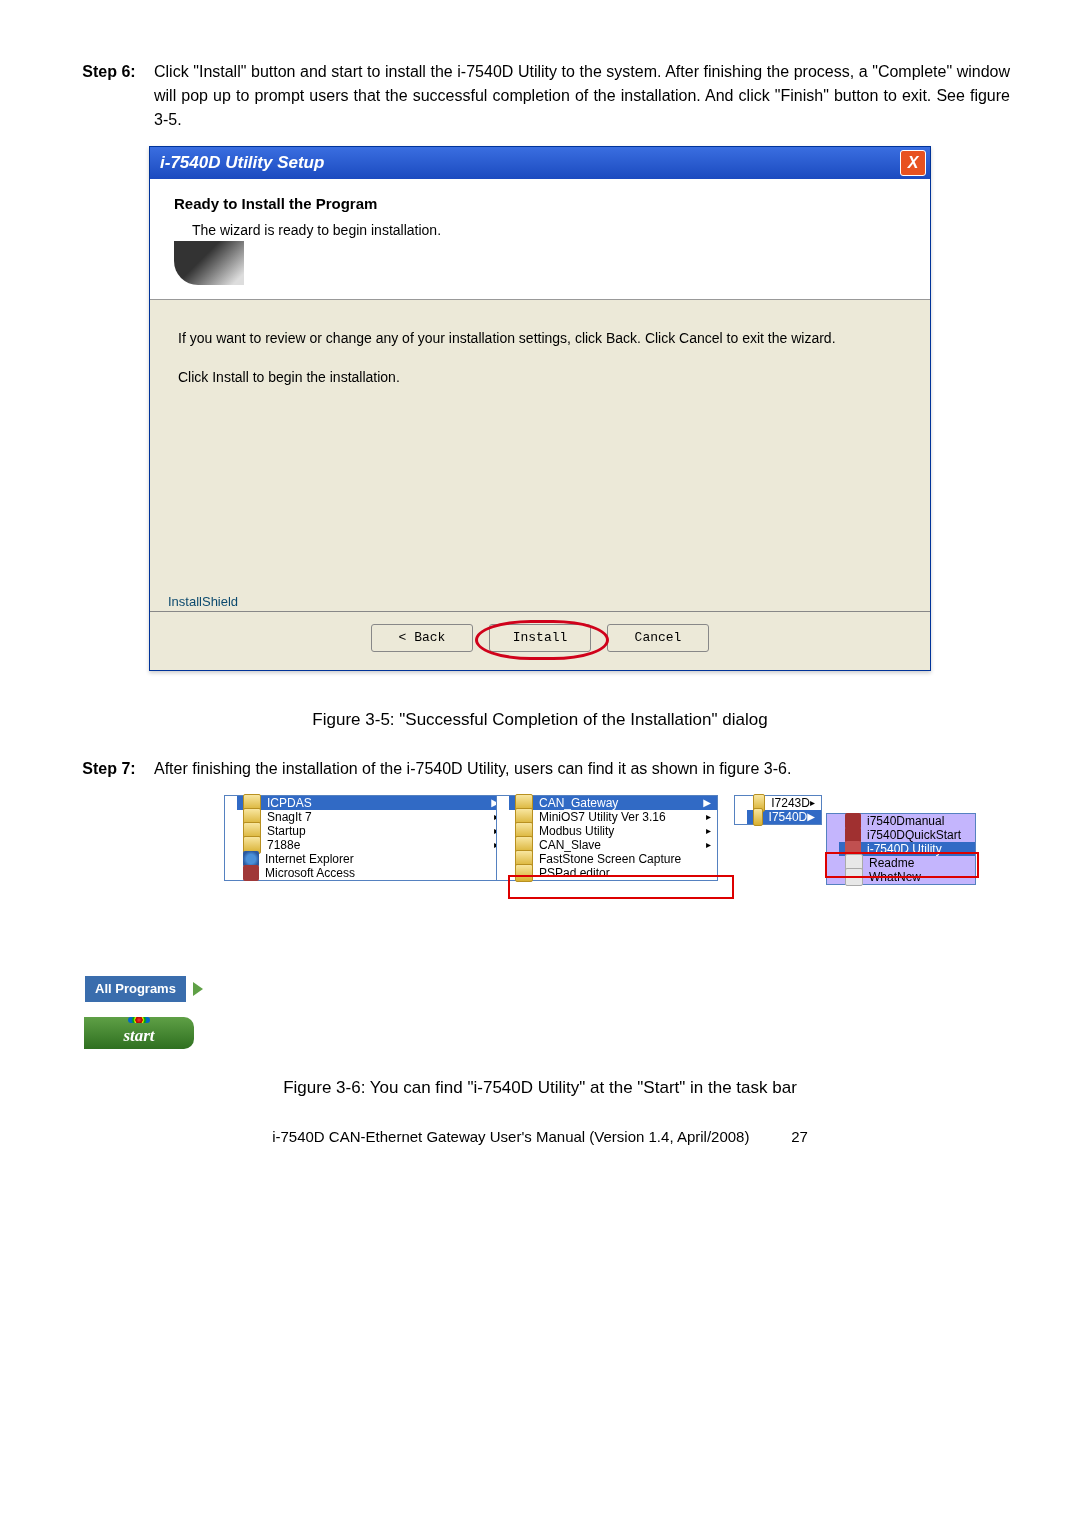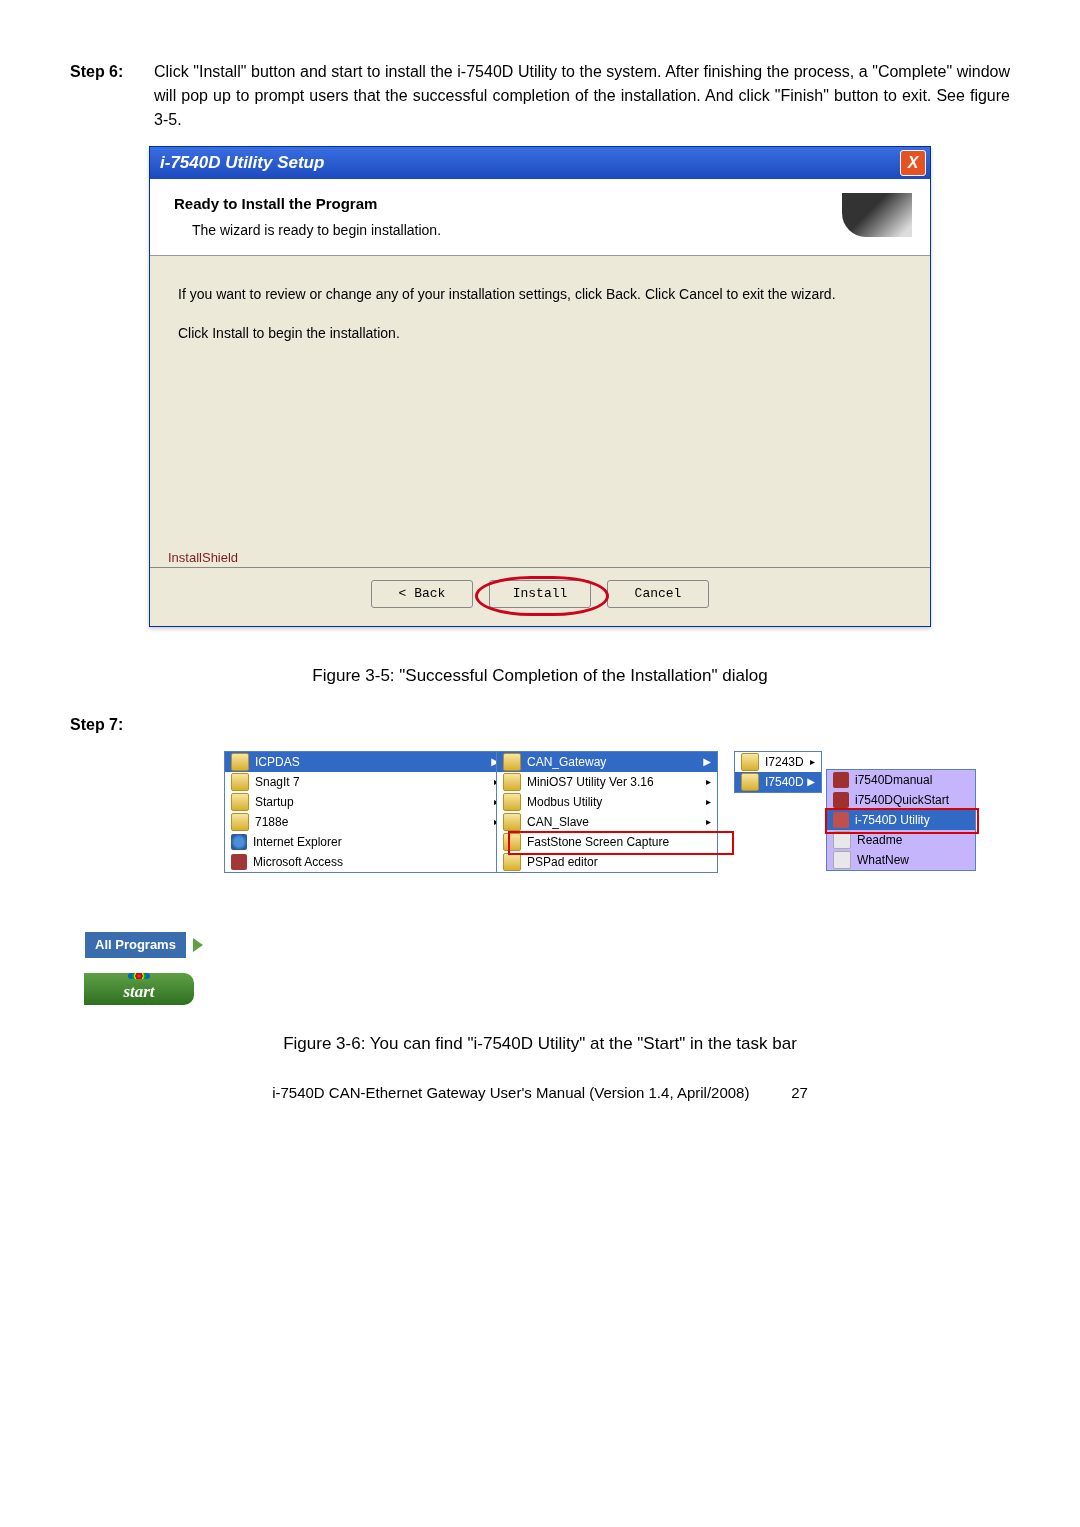--- a/index.html
+++ b/index.html
@@ -1,47 +1,47 @@
 <!DOCTYPE html>
 <html><head>
 <meta charset="utf-8">
 <style>
   body { font-family: Arial, sans-serif; background: #fff; margin: 0; padding: 60px 70px; color: #000; line-height: 1.5; }
   .step-label { color: #000; font-weight: bold; }
   .step-text { margin-left: 4px; text-align: justify; }
   .step-block { display: flex; flex-direction: column; margin-bottom: 14px; }
   .step-indent { margin-left: 78px; text-align: justify; }
   .step-row { display: flex; }
-  .step-row .step-label { flex: 0 0 78px; }
+  .step-row .step-label { flex: 0 0 78px; text-align: center; }
 
   .dialog { width: 780px; margin: 10px auto 36px; border: 1px solid #003399; background: #ECE9D8; box-shadow: 0 2px 4px rgba(0,0,0,0.2); }
   .titlebar { background: linear-gradient(to bottom, #3a6ee0, #1b4abf); height: 32px; display: flex; align-items: center; justify-content: space-between; padding: 0 4px 0 10px; color: white; font-weight: bold; font-size: 17px; font-style: italic; font-family: "Trebuchet MS", sans-serif; }
   .close-btn { width: 24px; height: 24px; background: #e85220; border: 1px solid #fff; border-radius: 3px; display: flex; align-items: center; justify-content: center; color: white; font-weight: bold; font-size: 16px; font-family: Arial; }
-  .dlg-header { background: #fff; padding: 14px 18px 14px 24px; display: flex; justify-content: space-between; border-bottom: 1px solid #999; }
+  .dlg-header { background: #fff; padding: 14px 18px 14px 24px; display: flex; justify-content: space-between; border-bottom: 1px solid #999; flex-direction: column; }
   .dlg-header-left { }
   .dlg-header-title { font-weight: bold; font-size: 15px; margin-bottom: 4px; }
   .dlg-header-sub { font-size: 14px; margin-left: 18px; }
   .dlg-header-graphic { width: 70px; height: 44px; background: linear-gradient(135deg, #333 40%, #ddd 90%); border-radius: 0 0 0 24px; }
   .dlg-body { padding: 16px 28px 80px; font-size: 14px; background:#ECE9D8; min-height: 190px; }
   .dlg-body p { margin: 12px 0 18px; }
-  .dlg-foot-label { padding: 6px 18px 0; font-size: 13px; color: #7f1d1d; }
+  .dlg-foot-label { padding: 6px 18px 0; font-size: 13px; color: #0c4a6e; }
   .dlg-buttons { display: flex; justify-content: center; gap: 16px; padding: 12px 20px 18px; font-family: Liberation Mono, monospace; }
   .btn { width: 100px; height: 26px; background: #ECE9D8; border: 1px solid #888; border-radius: 3px; font-size: 13px; display:flex; align-items:center; justify-content:center; }
   .install-wrap { position:relative; display:inline-block;border-radius:11px; }
   .red-oval { position:absolute; left:-14px; top:-4px; width:128px; height:34px; border:3px solid #d0021b; border-radius: 50% / 60%; pointer-events:none; }
   .install-border { border-top: 1px solid #888; width:100%; }
 
   .figure-caption { text-align: center; margin: 18px 0 24px; font-size: 17px; }
 
   .start-area { position:relative; width: 900px; margin: 8px 0 20px 14px; }
   .menu-col1 { position:absolute; left:140px; top:0; width:280px; background:#fff; border:1px solid #5581c0; }
   .menu-col2 { position:absolute; left:412px; top:0; width:220px; background:#fff; border:1px solid #5581c0; }
   .menu-col3 { position:absolute; left:650px; top:0; width:86px; background:#fff; border:1px solid #5581c0;}
   .menu-col4 { position:absolute; left:742px; top:18px; width:148px; background:#c4b5fd; border:1px solid #5581c0;}
-  .menu-item { display:flex; align-items:center; height:20px; padding:0 6px; font-size:12px; font-family: Tahoma, sans-serif; }
+  .menu-item { display:flex; align-items:center; height:14px; padding:0 6px; font-size:12px; font-family: Tahoma, sans-serif; margin-left: 12px; }
   .menu-item.hl { background:#316ac5; color:#fff; }
   .menu-item .arrow { margin-left:auto; font-size:10px; }
   .mi-icon { width:16px; height:16px; margin-right:6px; display:inline-block; border-radius:2px; }
   .folder { background: linear-gradient(#f8e6a0, #d8b030); border:1px solid #b89020; }
   .ie-icon { background: radial-gradient(circle, #4a90d9 40%, #2c5aa0 70%); }
   .access { background: #a03838; }
   .pdf { background: #a03030; }
   .util { background: #c05050; }
   .txt { background: #e8e8e8; border:1px solid #aaa; }
   .red-rect { position:absolute; border:2px solid #d00; pointer-events:none; }
@@ -99,20 +99,21 @@
         <span>Cancel</span>
       </div>
   </div>
 </div>
 
 <div class="figure-caption">Figure 3-5: "Successful Completion of the Installation" dialog</div>
 
 <div class="step-block">
   <div class="step-row">
     <span class="step-label">Step 7:</span>
+    <span class="step-text" style="margin-left:6px;">After finishing the installation of the i-7540D Utility, users can find it as shown in figure 3-6.</span>
   </div>
 </div>
 
 <div class="start-area sep-area">
 
   <div class="menu-col1">
     <div class="menu-item hl">
         <span class="mi-icon folder"></span>
         <span>ICPDAS</span>
         <span class="arrow">▶</span>

